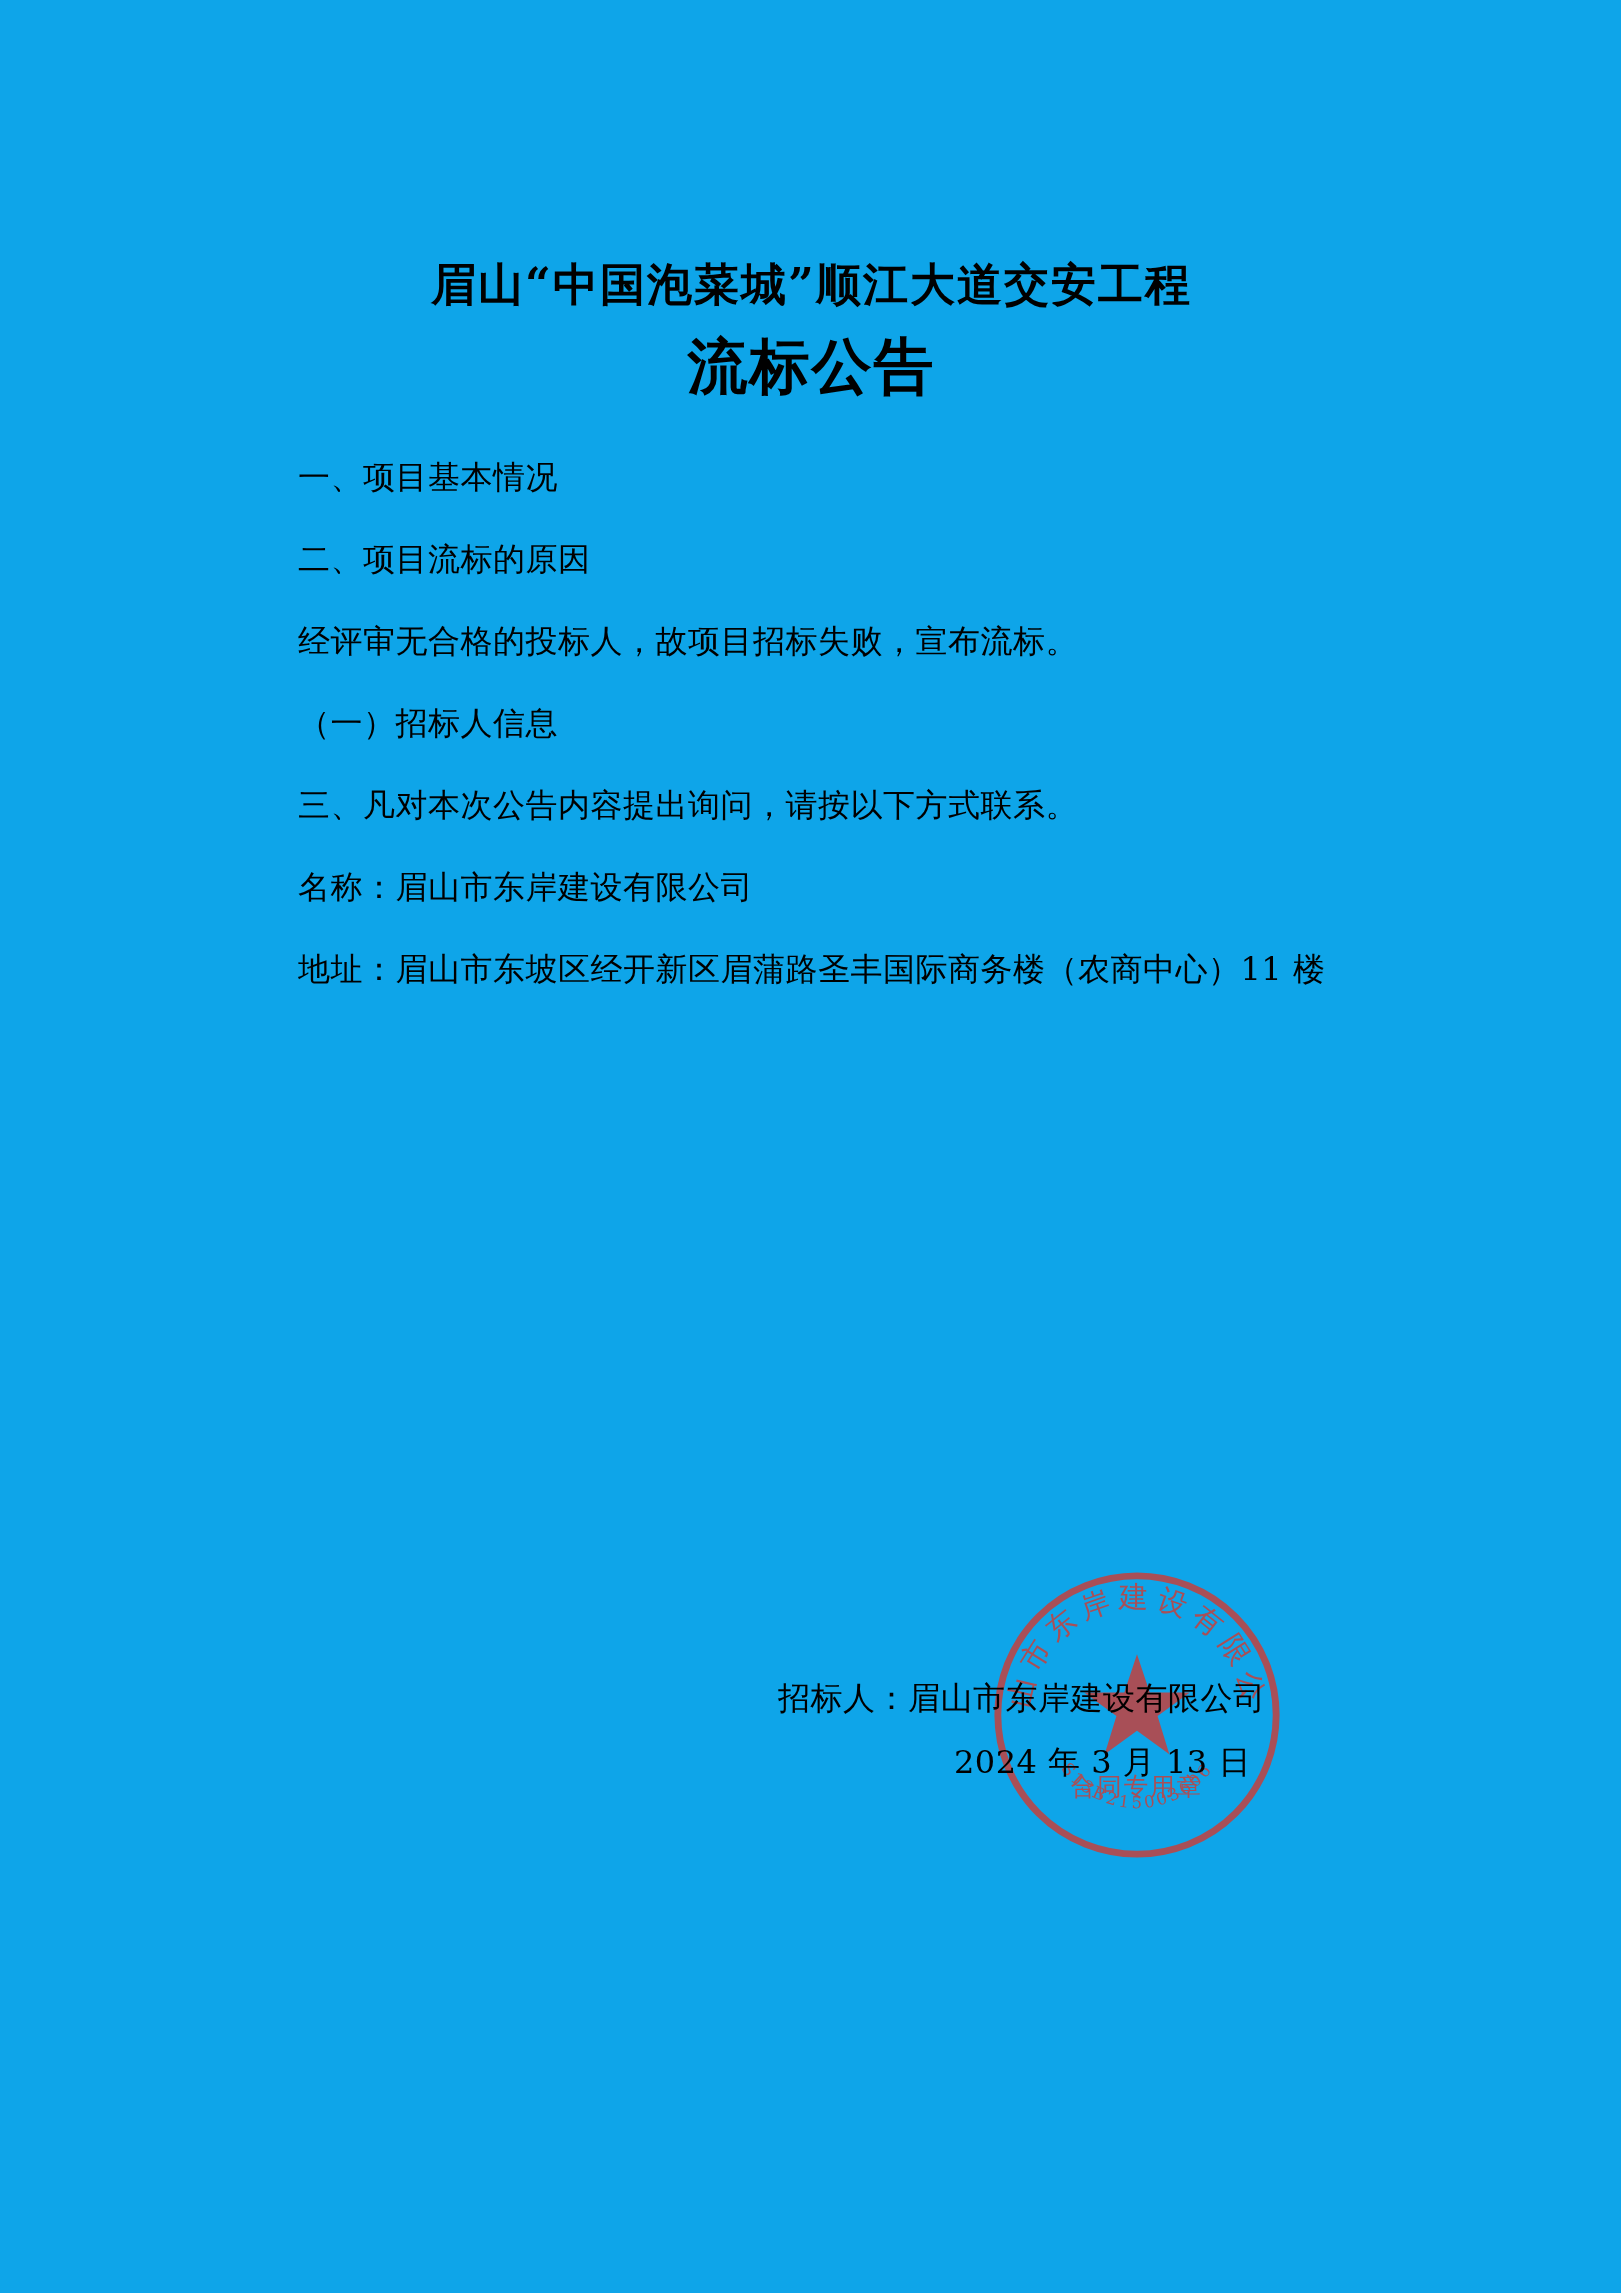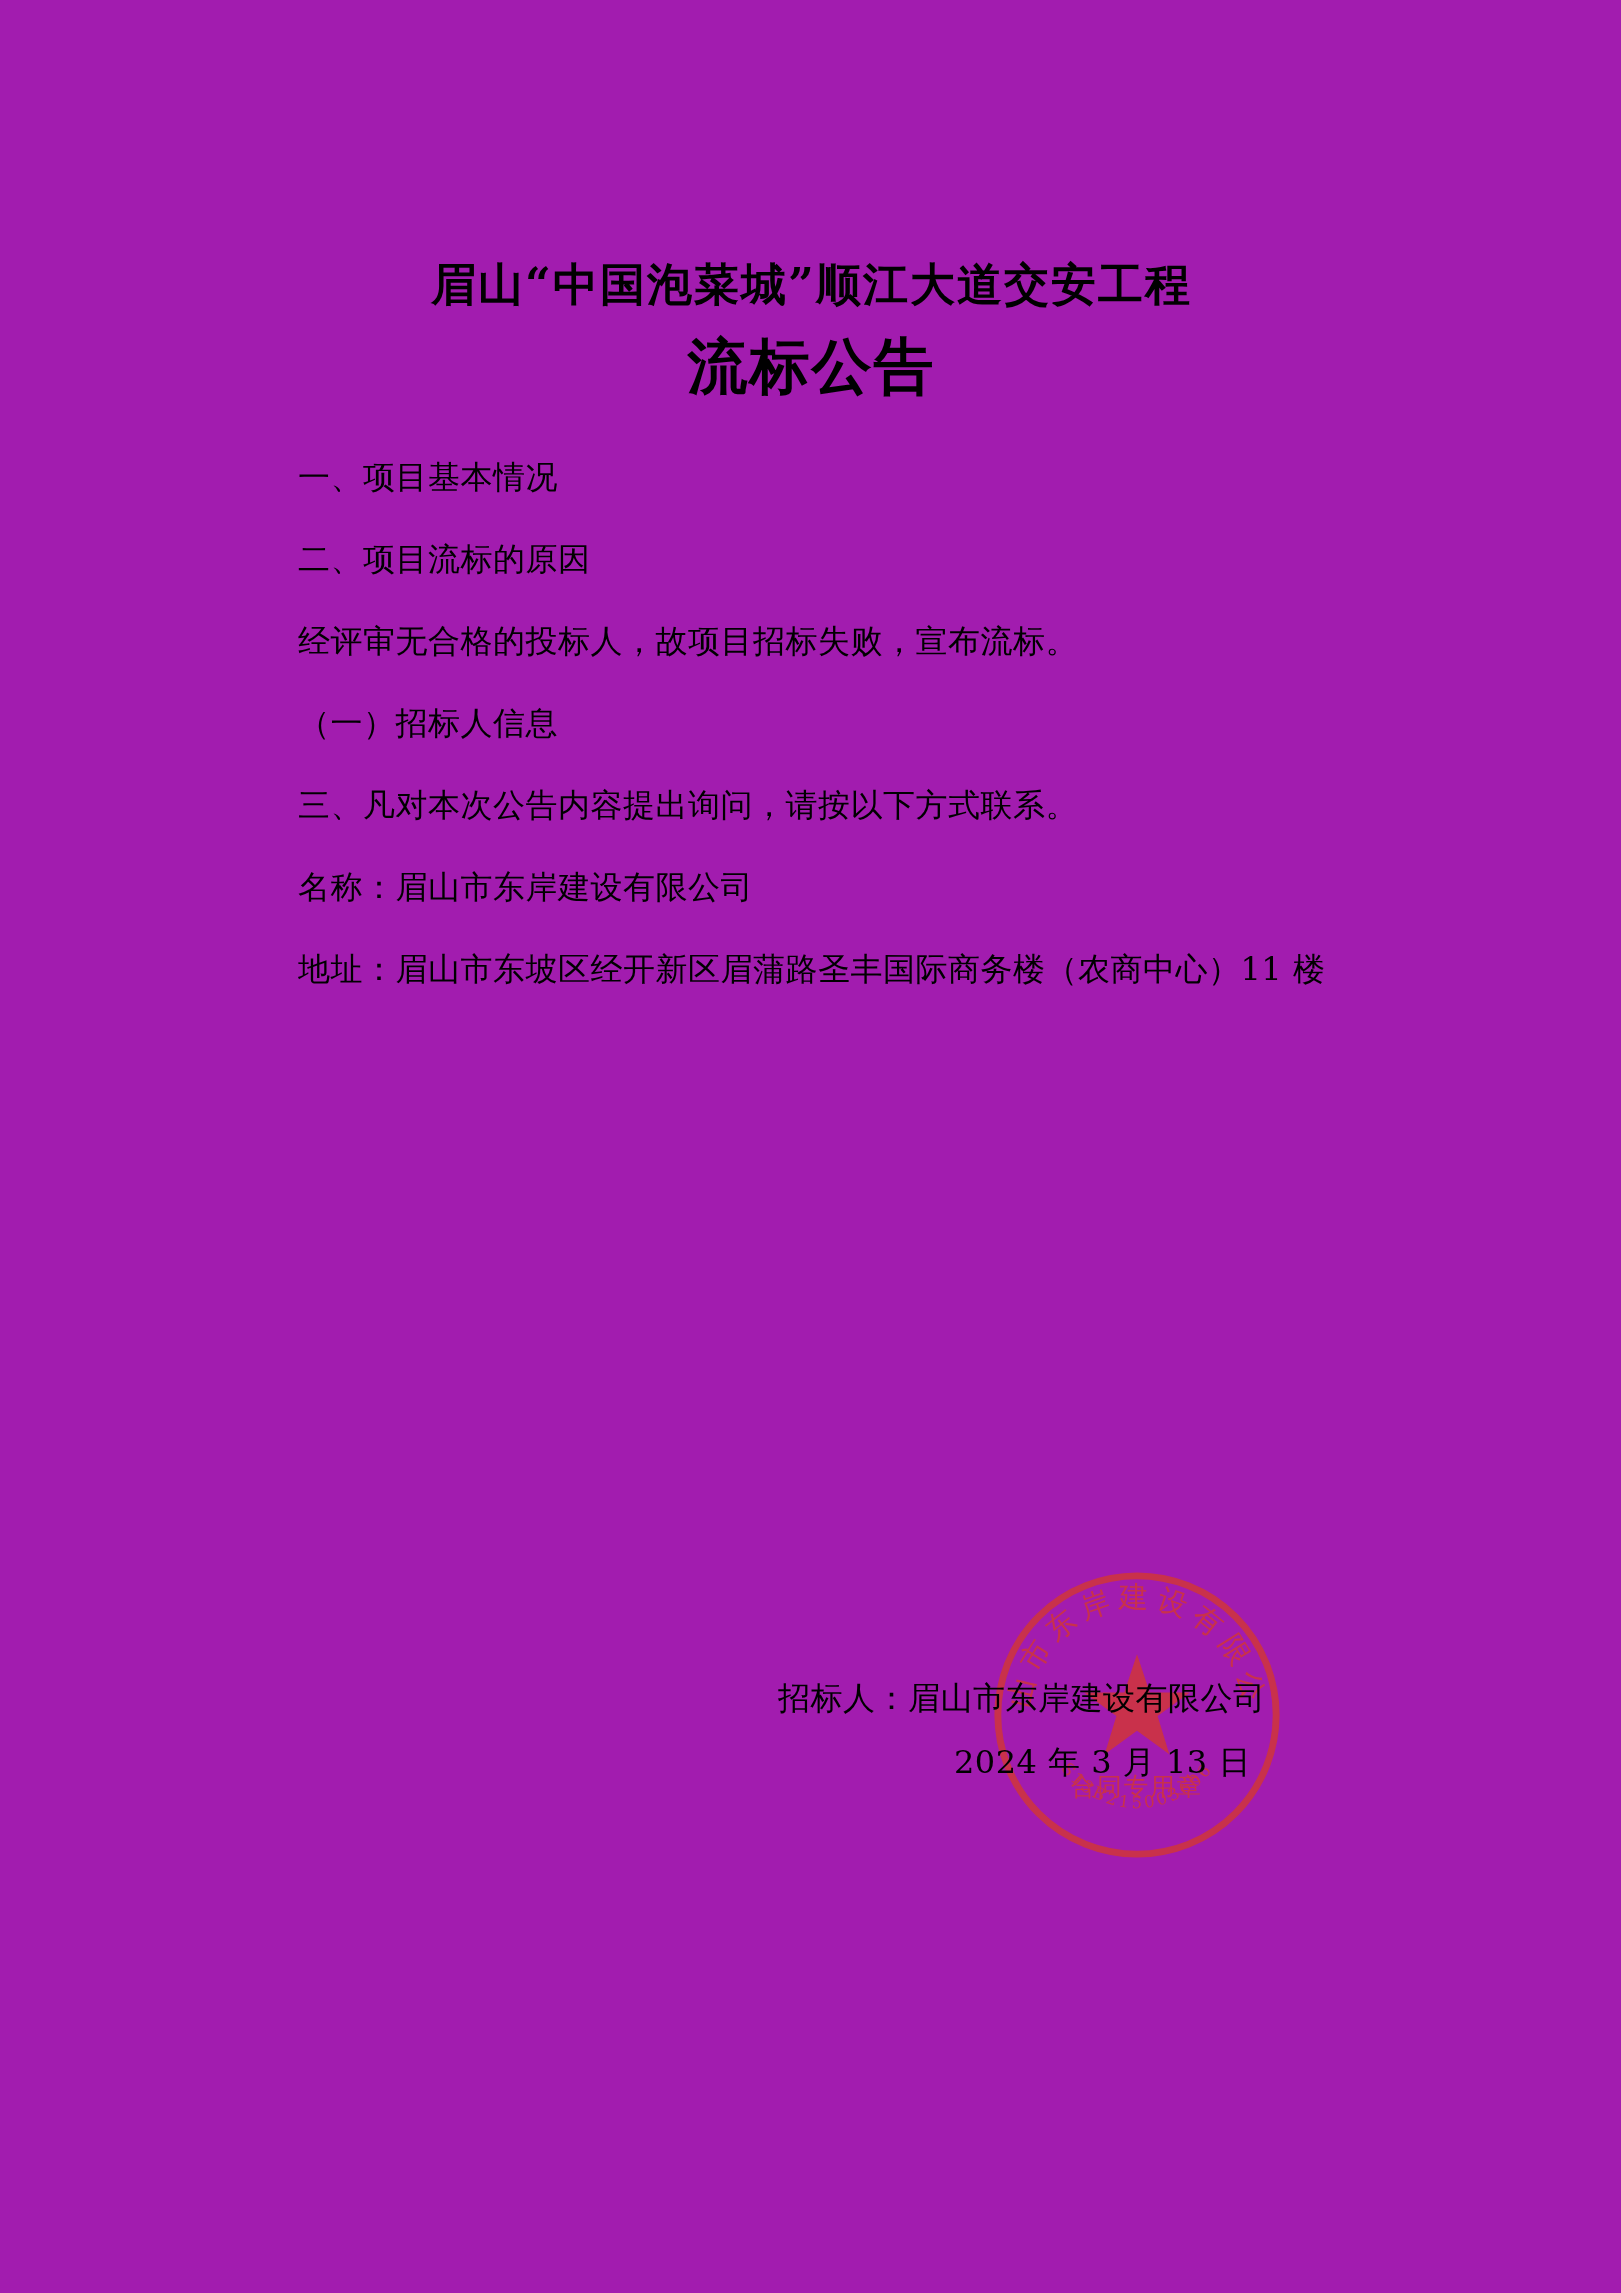--- a/index.html
+++ b/index.html
@@ -8,21 +8,21 @@
     background: #ffffff;
   }
   body {
     font-family: "DejaVu Serif", "Liberation Serif", serif;
     color: #000000;
   }
   .page {
     position: relative;
     width: 1621px;
     height: 2294px;
-    background: #a21caf;
+    background: #0ea5e9;
     overflow: hidden;
     box-sizing: border-box;
   }
   .doc-body {
     position: absolute;
     left: 233px;
     top: 250px;
     width: 1157px;
   }
   .title {

